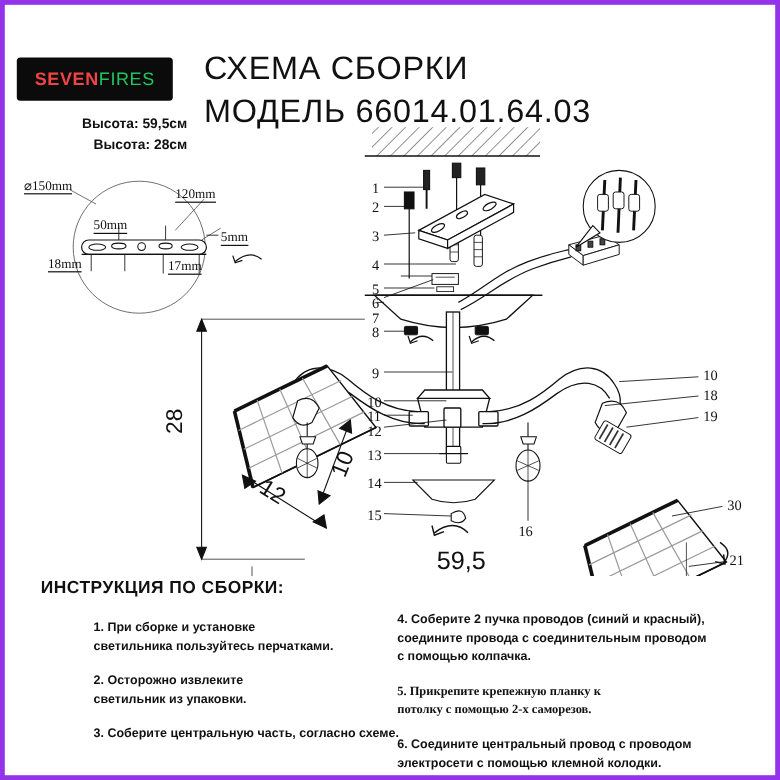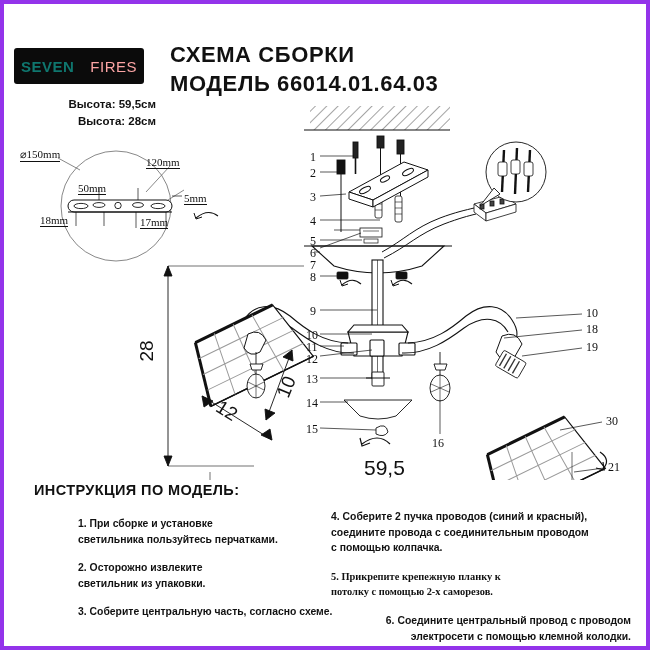--- a/index.html
+++ b/index.html
@@ -5,24 +5,24 @@
   html,body{margin:0;padding:0;background:#ffffff;}
   body{width:650px;height:650px;overflow:hidden;
        font-family:"Liberation Sans", sans-serif;color:#111;}
   #sheet{position:relative;width:650px;height:650px;box-sizing:border-box;
          border:4px solid var(--accent,#9333ea);background:#fff;}
   .abs{position:absolute;}
 
   
   #logo{left:10px;top:44px;width:130px;height:36px;background:#0b0b0b;
         border-radius:3px;display:flex;align-items:center;justify-content:center;}
-  #logo .l1{color:#0f766e;font-weight:bold;font-size:15px;letter-spacing:.5px;}
-  #logo .l2{color:#fca5a5;font-weight:300;font-size:15px;letter-spacing:.5px;padding-left:16px;}
+  #logo .l1{color:#ef4444;font-weight:bold;font-size:15px;letter-spacing:.5px;}
+  #logo .l2{color:#22c55e;font-weight:300;font-size:15px;letter-spacing:.5px;}
   #title{left:166px;top:36px;width:460px;}
-  #title div{font-size:22px;font-weight:bold;letter-spacing:.6px;line-height:1.33;}
+  #title div{font-size:27px;font-weight:normal;letter-spacing:.6px;line-height:1.33;}
   #specs{left:12px;top:92px;width:140px;text-align:right;font-size:11.5px;
          line-height:1.45;font-weight:bold;}
 
   
   #detail{left:14px;top:140px;width:210px;height:120px;}
   .dim{position:absolute;font-family:"Liberation Serif",serif;font-size:11px;
        color:#111;white-space:nowrap;border-bottom:1px solid #111;padding-bottom:0px;}
 
   
   #draw{left:0;top:96px;width:646px;height:380px;}
@@ -337,33 +337,33 @@
     <div class="callout" style="left:602px;top:314px">30</div>
     <div class="callout" style="left:604px;top:360px">21</div>
 
     
     <div class="dimbig" style="left:132px;top:240px;transform:rotate(-90deg);transform-origin:center">28</div>
     <div class="dimbig" style="left:212px;top:300px;transform:rotate(32deg)">12</div>
     <div class="dimbig" style="left:272px;top:276px;transform:rotate(-68deg)">10</div>
     <div class="dimbig" style="left:360px;top:356px;font-size:21px">59,5</div>
   </div>
 
-  <div id="instr-title" class="abs">ИНСТРУКЦИЯ ПО МОДЕЛЬ:</div>
+  <div id="instr-title" class="abs">ИНСТРУКЦИЯ ПО СБОРКИ:</div>
 
   <div id="icol1" class="icol">
     <div class="istep" style="white-space: pre-line;">1. При сборке и установке
 светильника пользуйтесь перчатками.</div>
     <div class="istep" style="white-space: pre-line;">2. Осторожно извлеките
 светильник из упаковки.</div>
     <div class="istep" style="white-space: pre-line;">3. Соберите центральную часть, согласно схеме.</div>
   </div>
 
   <div id="icol2" class="icol">
     <div class="istep" style="white-space: pre-line;">4. Соберите 2 пучка проводов (синий и красный),
 соедините провода с соединительным проводом
 с помощью колпачка.</div>
     <div class="istep" style="white-space: pre-line; font-family: Liberation Serif, serif;">5. Прикрепите крепежную планку к
 потолку с помощью 2-х саморезов.</div>
-    <div class="istep" style="white-space: pre-line; text-align: right;">6. Соедините центральный провод с проводом
+    <div class="istep" style="white-space: pre-line;">6. Соедините центральный провод с проводом
 электросети с помощью клемной колодки.</div>
   </div>
 
 </div>
 
 </body></html>

